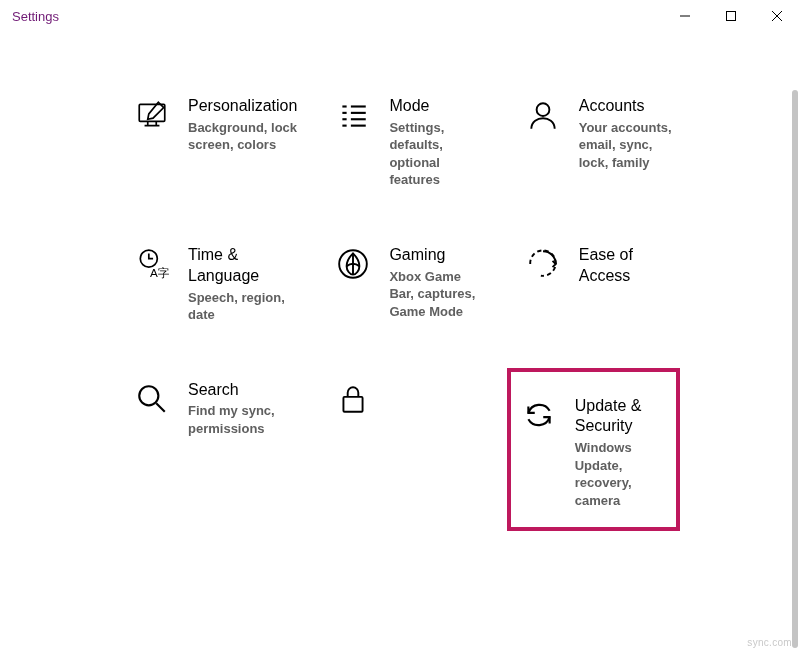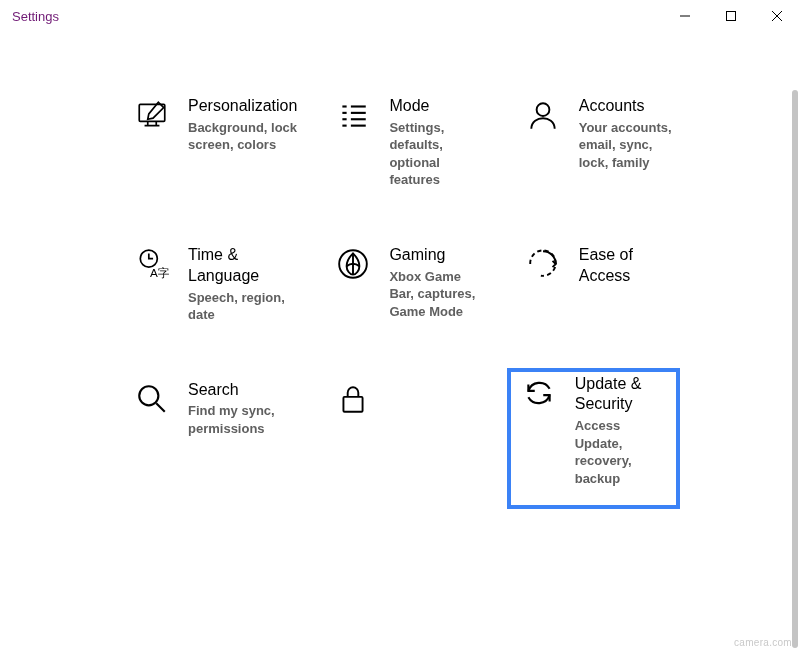--- a/index.html
+++ b/index.html
@@ -68,22 +68,22 @@
     line-height: 1.3;
     margin-bottom: 2px;
   }
   .tile-desc {
     font-size: 13px;
     color: #5f5f5f;
     line-height: 1.35;
     font-weight: bold;
   }
   .highlight {
-    border: 4px solid #3b82f6;
-    padding: 2px 10px 18px 10px;
+    border: 4px solid #be185d;
+    padding: 24px 10px 18px 10px;
     margin-left: -14px;
     margin-top: -6px;
   }
   .scrollbar {
     position: absolute;
     top: 90px;
     right: 2px;
     bottom: 4px;
     width: 6px;
     background: #c4c4c4;
@@ -237,21 +237,21 @@
       <div class="tile-icon">
         <svg viewBox="0 0 32 32" fill="none" stroke="currentColor" stroke-width="2">
           <path d="M26 12 A11 11 0 0 0 6 14"></path>
           <path d="M6 8 L6 14 L12 14" fill="none"></path>
           <path d="M6 20 A11 11 0 0 0 26 18"></path>
           <path d="M26 24 L26 18 L20 18" fill="none"></path>
         </svg>
       </div>
       <div class="tile-text">
         <div class="tile-title">Update &amp; Security</div>
-        <div class="tile-desc">Access Update, recovery, backup</div>
+        <div class="tile-desc">Windows Update, recovery, camera</div>
       </div>
     </div>
 
   </div>
 </div>
 
 <div class="scrollbar"></div>
-<div class="watermark">camera.com</div>
+<div class="watermark">sync.com</div>
 
 </body></html>

